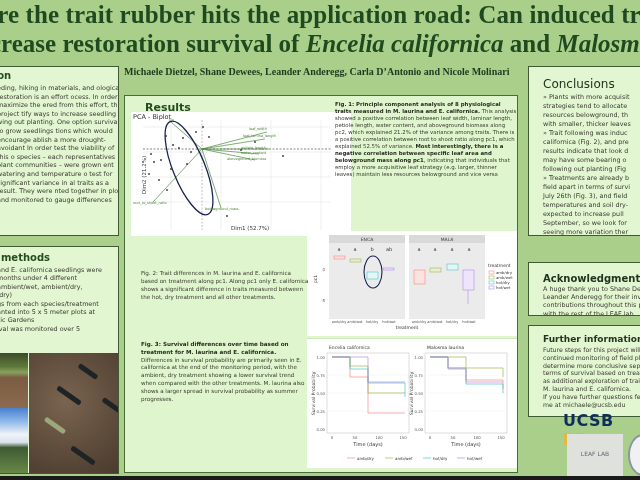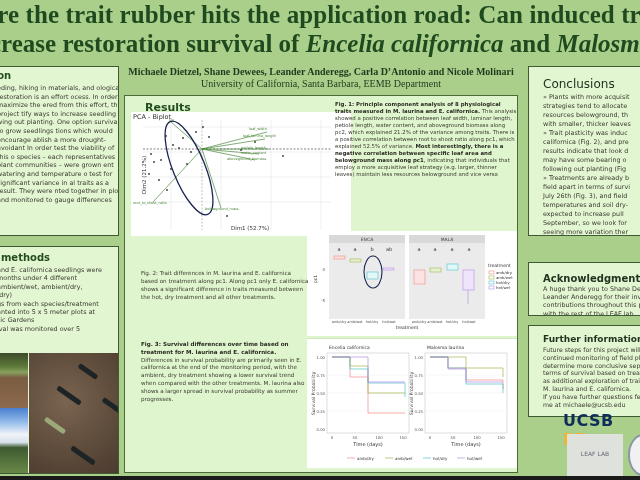--- a/index.html
+++ b/index.html
@@ -31,21 +31,21 @@
   .methods ul { position: absolute; left: 0; top: 19px; width: 125px; list-style: none; font-size: 6.4px; line-height: 8.4px; color: #3a3a30; }
   .photo1 { position: absolute; left: 0; top: 106px; width: 31px; height: 55px;
     background: linear-gradient(180deg,#3d4a2a 0%,#5e7a3a 25%,#8aa060 35%,#7a5c42 45%,#8c6a4e 100%); }
   .photo2 { position: absolute; left: 0; top: 161px; width: 31px; height: 66px;
     background: linear-gradient(180deg,#4a7fcf 0%,#8eb8ea 20%,#f0f3f8 40%,#d8e2ec 52%,#3e5a32 60%,#6a8a48 100%); }
   .photo3 { position: absolute; left: 32px; top: 106px; width: 91px; height: 121px;
     background: radial-gradient(circle at 40% 40%,#7a6450 0%,#5c4a3a 60%,#4a3a2e 100%); }
   .tube { position: absolute; height: 5px; border-radius: 2px; background: #1e2426; transform: rotate(35deg); }
 
   
-  .authors { position: absolute; left: 124px; top: 66px; width: 394px; text-align: center; font-family: "Liberation Serif", serif; }
+  .authors { position: absolute; left: 124px; top: 66px; width: 394px; text-align: left; font-family: "Liberation Serif", serif; }
   .authors .names { font-size: 10px; font-weight: bold; color: #1f3a1f; }
   .authors .aff { font-size: 10px; color: #1f3a1f; margin-top: 1px; }
 
   .results { left: 124px; top: 95px; width: 394px; height: 378px; background: #dff5cd; border: 1px solid #4a6a3a; }
   .results h3.sec { position: absolute; left: 20px; top: 5px; font-size: 11px; }
 
   .pca { position: absolute; left: 6px; top: 16px; width: 220px; height: 124px; background: #fff; }
   .pca .ttl { position: absolute; left: 2px; top: 1px; font-size: 6.5px; color: #333; }
   .pca .xl { position: absolute; left: 100px; top: 113px; font-size: 5.5px; color: #333; }
   .pca .yl { position: absolute; left: -6px; top: 60px; font-size: 5.5px; color: #333; transform: rotate(-90deg); }
@@ -107,21 +107,20 @@
     <div class="tube" style="left:48px;top:16px;width:22px;"></div>
     <div class="tube" style="left:26px;top:40px;width:28px;"></div>
     <div class="tube" style="left:72px;top:50px;width:22px;"></div>
     <div class="tube" style="left:40px;top:100px;width:28px;"></div>
     <div class="tube" style="left:14px;top:70px;width:24px;background:#9aa87a;"></div>
   </div>
 </div>
 
 <div class="authors">
   <div class="names">Michaele Dietzel, Shane Dewees, Leander Anderegg, Carla D’Antonio and  Nicole Molinari</div>
-  <div class="aff">University of California, Santa Barbara, EEMB Department</div>
 </div>
 
 <div class="panel results">
   <h3 class="sec">Results</h3>
 
   <div class="pca">
     <div class="ttl">PCA - Biplot</div>
     <svg width="200" height="124" style="position:absolute;left:0;top:0">
       <g stroke="#e6e6e6" stroke-width="0.6">
         <line x1="12" y1="15" x2="200" y2="15"></line>
@@ -307,21 +306,21 @@
   </div>
 </div>
 
 <div class="panel concl">
   <h3>Conclusions</h3>
   <p>
     <span>» Plants with more acquisit</span><br>
     <span>strategies tend to allocate</span><br>
     <span>resources belowground, th</span><br>
     <span>with smaller, thicker leaves</span><br>
-    <span>» Trait plasticity was induc</span><br>
+    <span>» Trait following was induc</span><br>
     <span>californica (Fig. 2), and pre</span><br>
     <span>results indicate that look d</span><br>
     <span>may have some bearing o</span><br>
     <span>following out planting (Fig</span><br>
     <span>» Treatments are already b</span><br>
     <span>field apart in terms of survi</span><br>
     <span>July 26th (Fig. 3), and field</span><br>
     <span>temperatures and soil dry-</span><br>
     <span>expected to increase pull</span><br>
     <span>September, so we look for</span><br>

